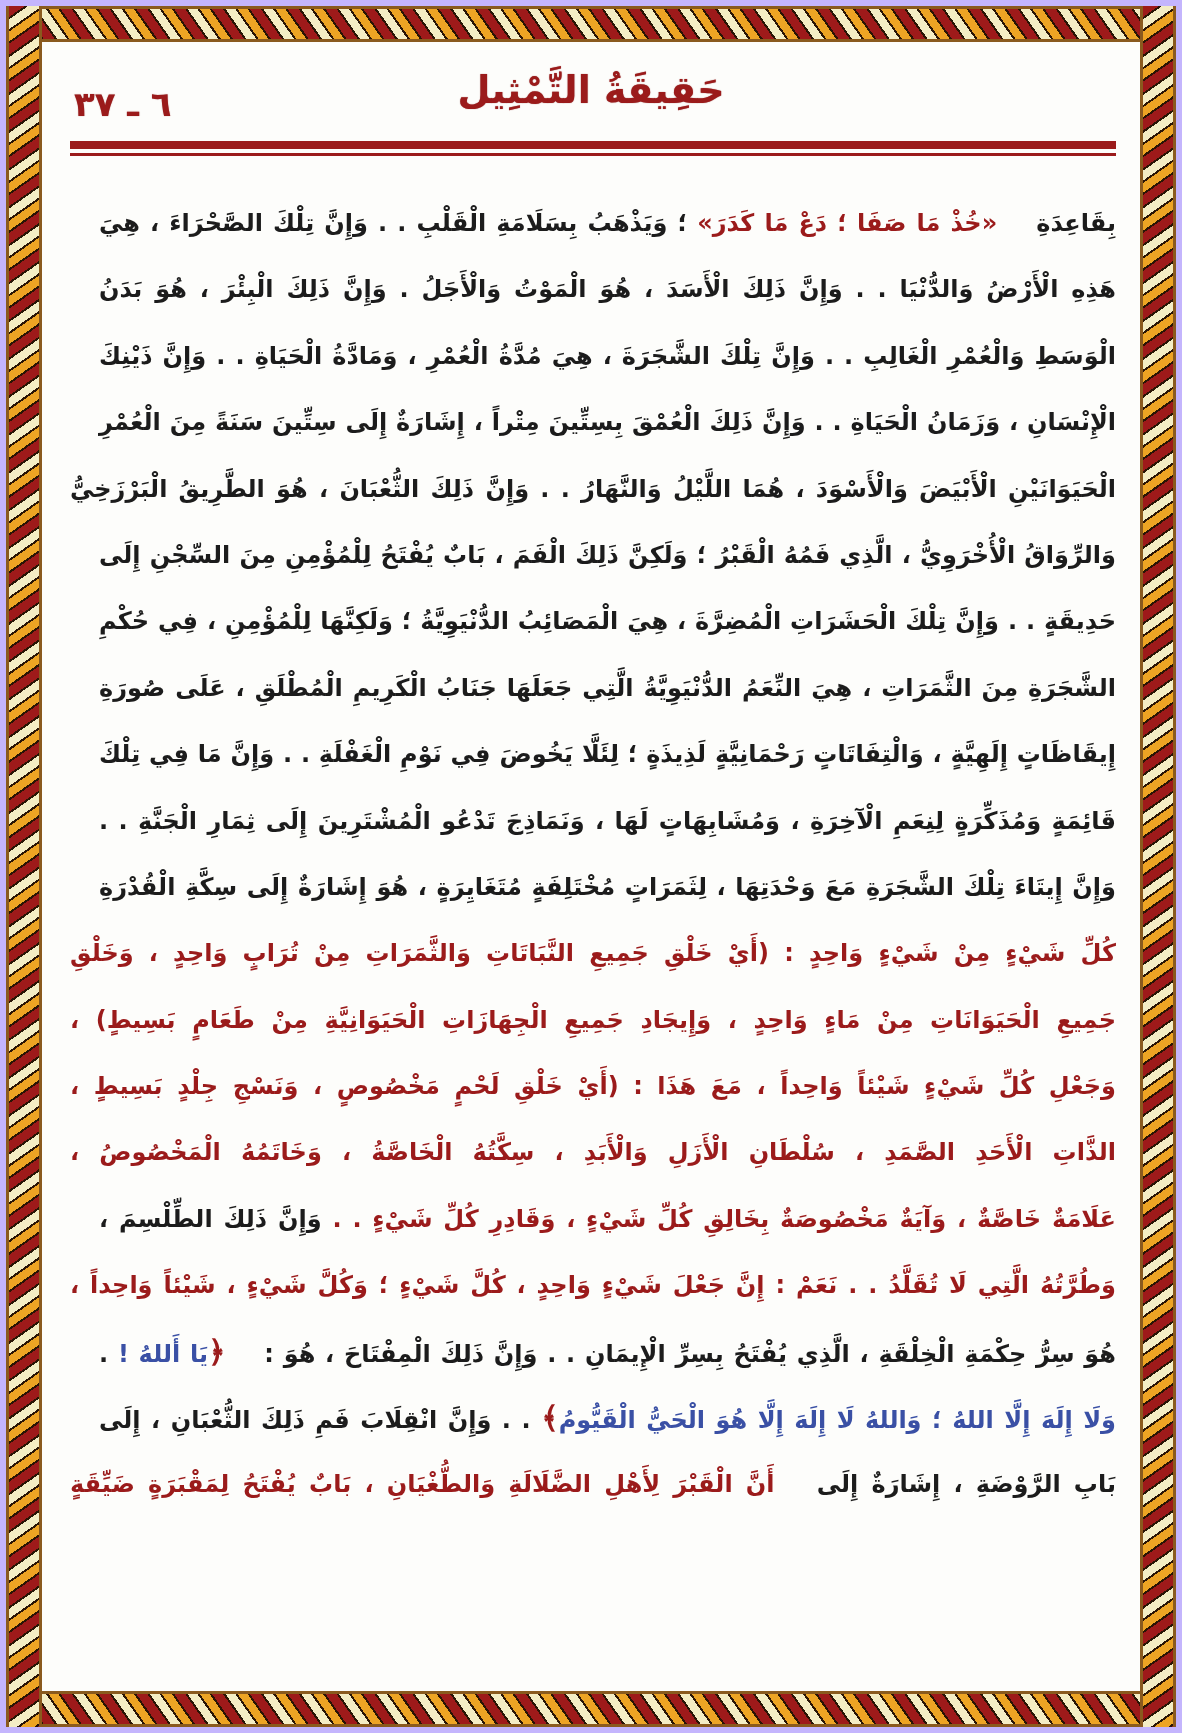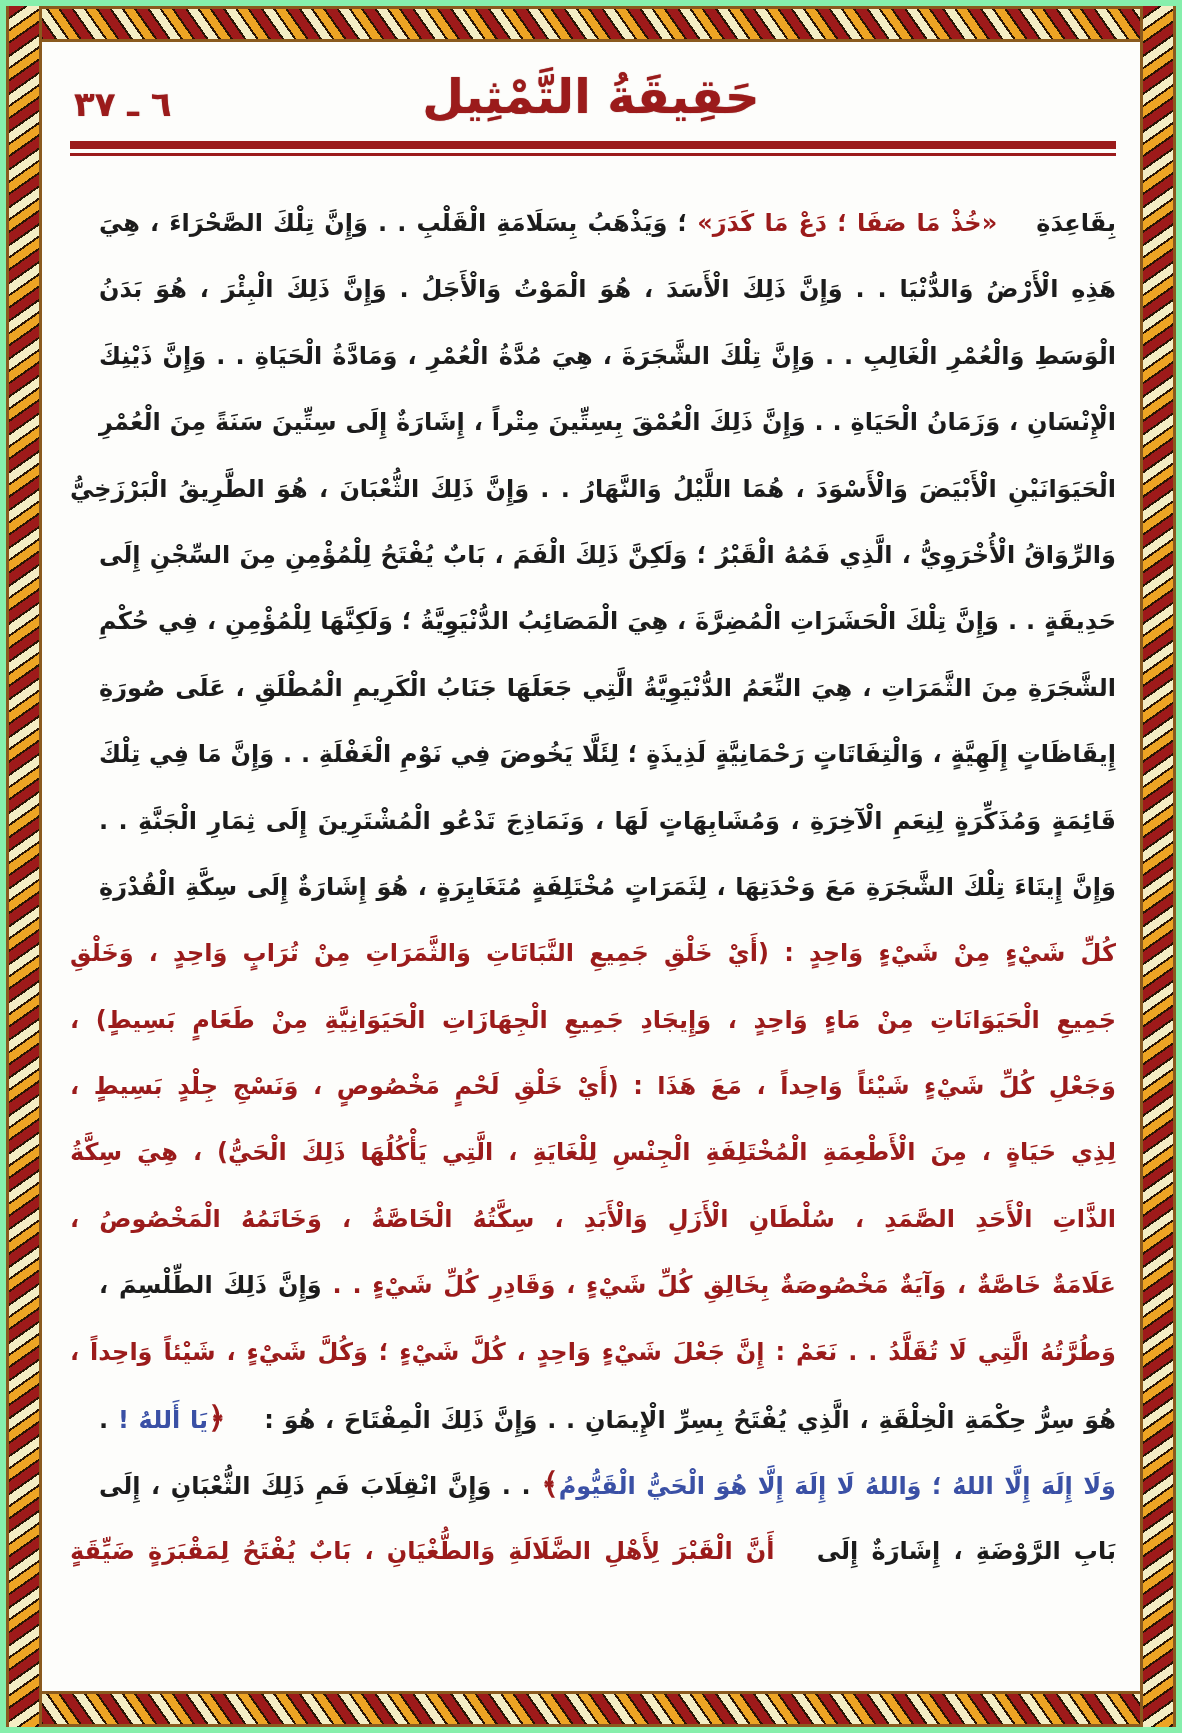--- a/index.html
+++ b/index.html
@@ -8,21 +8,21 @@
     --ink:#1c1c1c;
     --gold:#eda424;
     --cream:#f4edc4;
     --brown:#8a5a1e;
     --outline:#2a1505;
   }
   html,body{margin:0;padding:0;background:#e9e9e9;}
   .page{
     position:relative;
     width:1182px;height:1733px;
-    background:#86efac;
+    background:#c4b5fd;
     font-family:"DejaVu Sans", sans-serif;
     overflow:hidden;
     margin:0 auto;
   }
   
   .strip{position:absolute;}
   .strip-h{
     left:6px;right:6px;height:36px;
     background:
       repeating-linear-gradient(55deg,
@@ -56,21 +56,21 @@
   
   .page-number{
     position:absolute;top:84px;left:74px;
     color:var(--red);font-size:34px;font-weight:bold;
     direction:rtl;
     text-shadow:0 0 1px rgba(120,15,15,.6);
   }
   .title{
     position:absolute;top:68px;left:0;right:0;
     text-align:center;
-    color:var(--red);font-size:48px;font-weight:bold;
+    color:var(--red);font-size:38px;font-weight:bold;
     direction:rtl;
     text-shadow:0 0 1px rgba(120,15,15,.7);
   }
   .rule-thick{
     position:absolute;top:141px;left:70px;right:66px;height:8px;
     background:var(--red);
   }
   .rule-thin{
     position:absolute;top:153px;left:70px;right:66px;height:3px;
     background:var(--red);
@@ -117,21 +117,20 @@
       <div class="line"><span class="seg-black">الْحَيَوَانَيْنِ الْأَبْيَضَ وَالْأَسْوَدَ ، هُمَا اللَّيْلُ وَالنَّهَارُ . . وَإِنَّ ذَلِكَ الثُّعْبَانَ ، هُوَ الطَّرِيقُ الْبَرْزَخِيُّ ،</span></div>
       <div class="line"><span class="seg-black">وَالرِّوَاقُ الْأُخْرَوِيُّ ، الَّذِي فَمُهُ الْقَبْرُ ؛ وَلَكِنَّ ذَلِكَ الْفَمَ ، بَابٌ يُفْتَحُ لِلْمُؤْمِنِ مِنَ السِّجْنِ إِلَى</span></div>
       <div class="line"><span class="seg-black">حَدِيقَةٍ . . وَإِنَّ تِلْكَ الْحَشَرَاتِ الْمُضِرَّةَ ، هِيَ الْمَصَائِبُ الدُّنْيَوِيَّةُ ؛ وَلَكِنَّهَا لِلْمُؤْمِنِ ، فِي حُكْمِ</span></div>
       <div class="line"><span class="seg-black">الشَّجَرَةِ مِنَ الثَّمَرَاتِ ، هِيَ النِّعَمُ الدُّنْيَوِيَّةُ الَّتِي جَعَلَهَا جَنَابُ الْكَرِيمِ الْمُطْلَقِ ، عَلَى صُورَةِ</span></div>
       <div class="line"><span class="seg-black">إِيقَاظَاتٍ إِلَهِيَّةٍ ، وَالْتِفَاتَاتٍ رَحْمَانِيَّةٍ لَذِيذَةٍ ؛ لِئَلَّا يَخُوضَ فِي نَوْمِ الْغَفْلَةِ . . وَإِنَّ مَا فِي تِلْكَ</span></div>
       <div class="line"><span class="seg-black">قَائِمَةٍ وَمُذَكِّرَةٍ لِنِعَمِ الْآخِرَةِ ، وَمُشَابِهَاتٍ لَهَا ، وَنَمَاذِجَ تَدْعُو الْمُشْتَرِينَ إِلَى ثِمَارِ الْجَنَّةِ . .</span></div>
       <div class="line"><span class="seg-black">وَإِنَّ إِيتَاءَ تِلْكَ الشَّجَرَةِ مَعَ وَحْدَتِهَا ، لِثَمَرَاتٍ مُخْتَلِفَةٍ مُتَغَايِرَةٍ ، هُوَ إِشَارَةٌ إِلَى سِكَّةِ الْقُدْرَةِ</span></div>
       <div class="line"><span class="seg-red">كُلِّ شَيْءٍ مِنْ شَيْءٍ وَاحِدٍ : (أَيْ خَلْقِ جَمِيعِ النَّبَاتَاتِ وَالثَّمَرَاتِ مِنْ تُرَابٍ وَاحِدٍ ، وَخَلْقِ</span></div>
       <div class="line"><span class="seg-red">جَمِيعِ الْحَيَوَانَاتِ مِنْ مَاءٍ وَاحِدٍ ، وَإِيجَادِ جَمِيعِ الْجِهَازَاتِ الْحَيَوَانِيَّةِ مِنْ طَعَامٍ بَسِيطٍ) ،</span></div>
       <div class="line"><span class="seg-red">وَجَعْلِ كُلِّ شَيْءٍ شَيْئاً وَاحِداً ، مَعَ هَذَا : (أَيْ خَلْقِ لَحْمٍ مَخْصُوصٍ ، وَنَسْجِ جِلْدٍ بَسِيطٍ ،</span></div>
-      <div class="line"><span class="seg-red">لِذِي حَيَاةٍ ، مِنَ الْأَطْعِمَةِ الْمُخْتَلِفَةِ الْجِنْسِ لِلْغَايَةِ ، الَّتِي يَأْكُلُهَا ذَلِكَ الْحَيُّ) ، هِيَ سِكَّةُ</span></div>
       <div class="line"><span class="seg-red">الذَّاتِ الْأَحَدِ الصَّمَدِ ، سُلْطَانِ الْأَزَلِ وَالْأَبَدِ ، سِكَّتُهُ الْخَاصَّةُ ، وَخَاتَمُهُ الْمَخْصُوصُ ،</span></div>
       <div class="line"><span class="seg-red">عَلَامَةٌ خَاصَّةٌ ، وَآيَةٌ مَخْصُوصَةٌ بِخَالِقِ كُلِّ شَيْءٍ ، وَقَادِرِ كُلِّ شَيْءٍ . . </span><span class="seg-black">وَإِنَّ ذَلِكَ الطِّلْسِمَ ،</span></div>
       <div class="line"><span class="seg-red">وَطُرَّتُهُ الَّتِي لَا تُقَلَّدُ . . نَعَمْ : إِنَّ جَعْلَ شَيْءٍ وَاحِدٍ ، كُلَّ شَيْءٍ ؛ وَكُلَّ شَيْءٍ ، شَيْئاً وَاحِداً ،</span></div>
       <div class="line"><span class="seg-black">هُوَ سِرُّ حِكْمَةِ الْخِلْقَةِ ، الَّذِي يُفْتَحُ بِسِرِّ الْإِيمَانِ . . وَإِنَّ ذَلِكَ الْمِفْتَاحَ ، هُوَ : </span><span class="seg-bracket">﴿</span><span class="seg-blue">يَا أَللهُ !</span><span class="seg-black"> .</span></div>
       <div class="line"><span class="seg-blue">وَلَا إِلَهَ إِلَّا اللهُ ؛ وَاللهُ لَا إِلَهَ إِلَّا هُوَ الْحَيُّ الْقَيُّومُ</span><span class="seg-bracket">﴾</span><span class="seg-black"> . . وَإِنَّ انْقِلَابَ فَمِ ذَلِكَ الثُّعْبَانِ ، إِلَى</span></div>
       <div class="line"><span class="seg-black">بَابِ الرَّوْضَةِ ، إِشَارَةٌ إِلَى </span><span class="seg-red">أَنَّ الْقَبْرَ لِأَهْلِ الضَّلَالَةِ وَالطُّغْيَانِ ، بَابٌ يُفْتَحُ لِمَقْبَرَةٍ ضَيِّقَةٍ</span></div>
     </div>
 
 </div>
 

